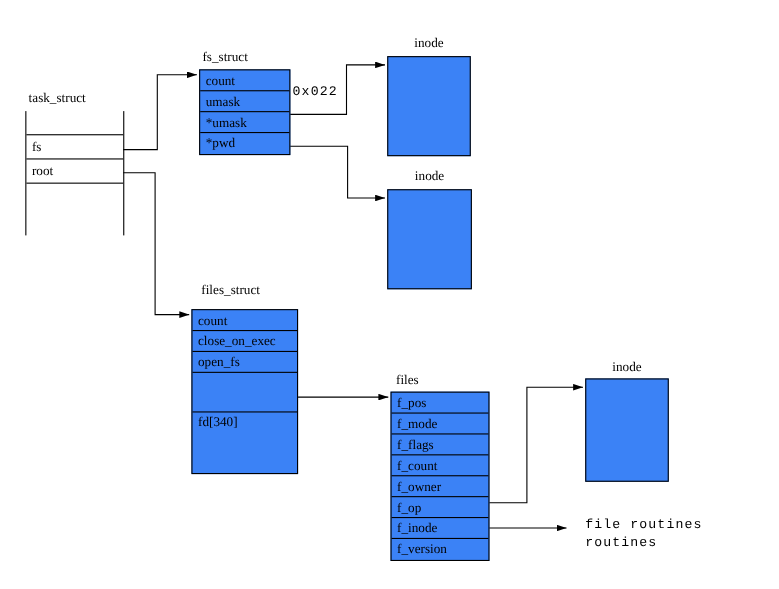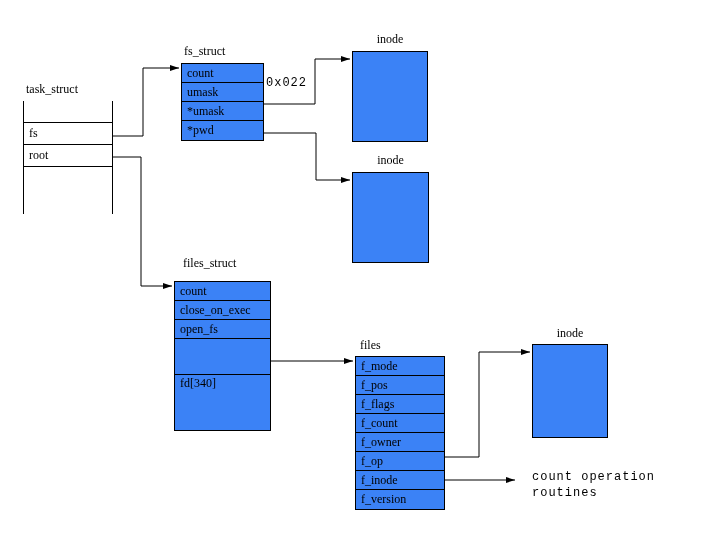--- a/index.html
+++ b/index.html
@@ -105,29 +105,29 @@
   <div class="box" style="left:174px; top:281px; width:97px; height:150px;">
     <div class="row" style="height:19px;">count</div>
     <div class="row" style="height:19px;">close_on_exec</div>
     <div class="row" style="height:19px;">open_fs</div>
     <div class="row" style="height:36px;"></div>
     <div class="row last" style="height:17px;">fd[340]</div>
   </div>
 
   <div class="struct-title" style="left:360px; top:338px;">files</div>
   <div class="box" style="left:355px; top:356px; width:90px; height:154px;">
+    <div class="row" style="height:19px;">f_pos</div>
     <div class="row" style="height:19px;">f_mode</div>
-    <div class="row" style="height:19px;">f_pos</div>
     <div class="row" style="height:19px;">f_flags</div>
     <div class="row" style="height:19px;">f_count</div>
     <div class="row" style="height:19px;">f_owner</div>
     <div class="row" style="height:19px;">f_op</div>
     <div class="row" style="height:19px;">f_inode</div>
     <div class="row last" style="height:19px;">f_version</div>
   </div>
 
   <div class="struct-title inode-title" style="left:532px; top:326px; width:76px;">inode</div>
   <div class="box" style="left:532px; top:344px; width:76px; height:94px;"></div>
 
-  <div class="mono" style="left:532px; top:470px;">count operation</div>
+  <div class="mono" style="left:532px; top:470px;">file routines</div>
   <div class="mono" style="left:532px; top:486px;">routines</div>
 
 </div>
 
 </body></html>

